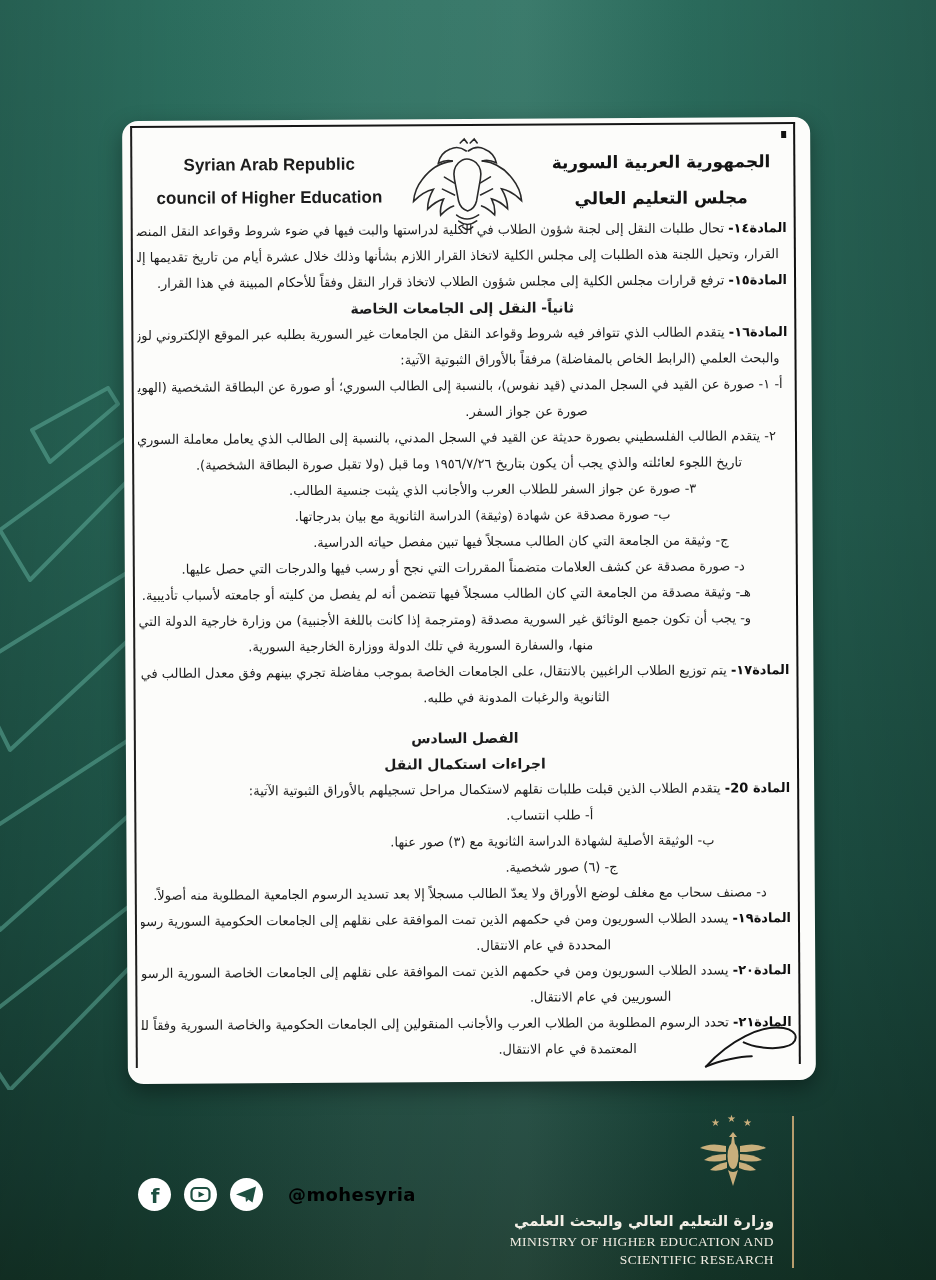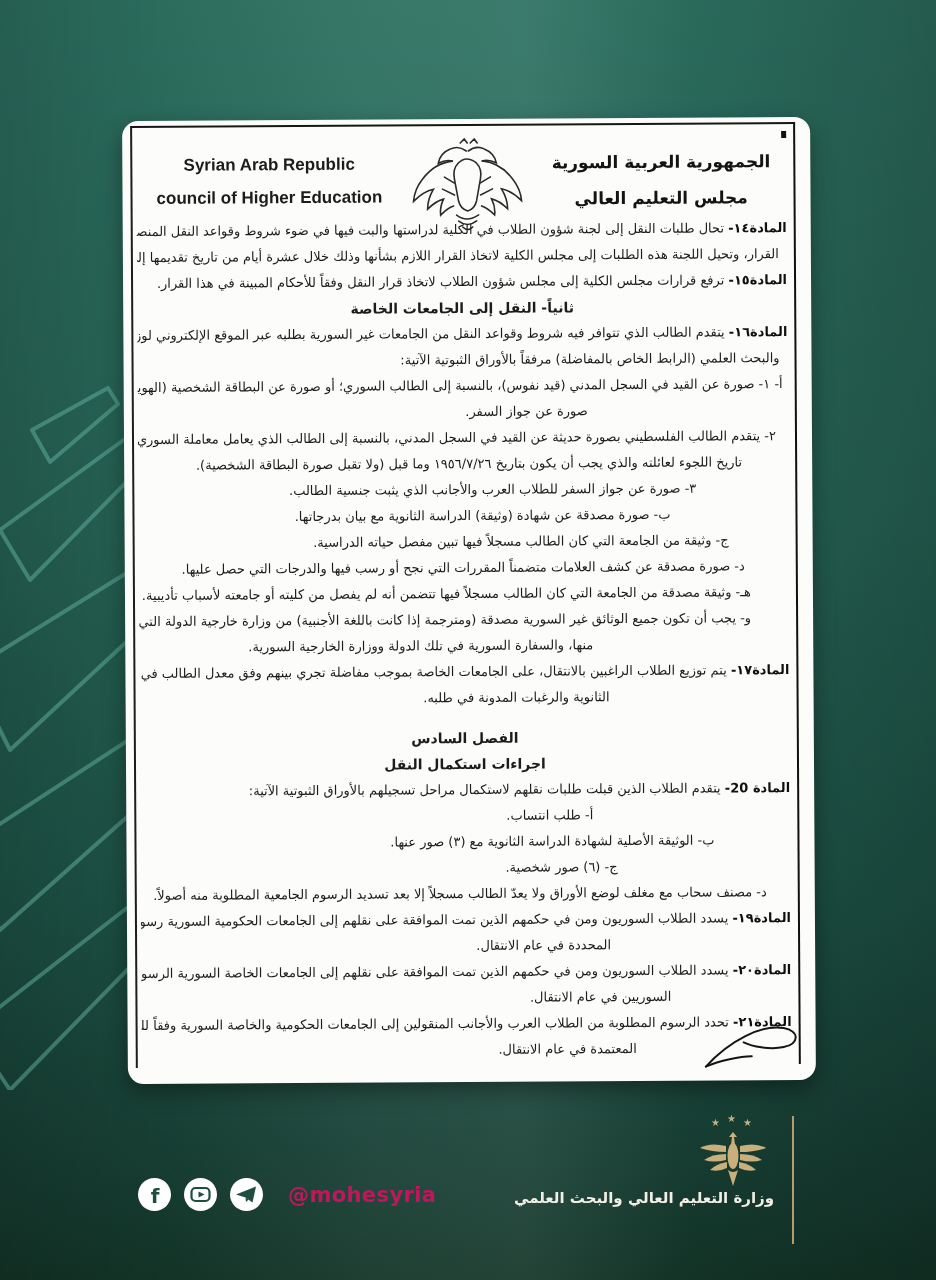--- a/index.html
+++ b/index.html
@@ -29,29 +29,29 @@
   .doc-line{white-space:nowrap;overflow:hidden;text-align:right;direction:rtl;
     font-size:13px;line-height:26px;color:#1c1c1c;}
   .doc-line .lbl{font-weight:700;color:#101010;}
   .doc-line.center{text-align:center;font-weight:700;font-size:14px;padding-right:0 !important;}
   .signature{position:absolute;right:-4px;bottom:2px;}
   .signature path{fill:none;stroke:#151515;stroke-width:2;stroke-linecap:round;}
 
   
   .social-row{position:absolute;left:138px;top:1178px;display:flex;align-items:center;gap:13px;}
   .social-circle{width:33px;height:33px;border-radius:50%;background:#fff;display:flex;align-items:center;justify-content:center;}
-  .social-handle{color:#be185d;font-size:21px;font-weight:600;letter-spacing:.4px;margin-left:12px;font-family:"DejaVu Sans",sans-serif;}
+  .social-handle{color:#000000;font-size:18px;font-weight:600;letter-spacing:.4px;margin-left:12px;font-family:"DejaVu Sans",sans-serif;}
 
   .ministry{position:absolute;right:142px;top:1116px;display:flex;flex-direction:column;align-items:flex-end;
     border-right:2px solid #b79d6e;padding-right:18px;min-height:128px;}
   .stars{display:flex;gap:7px;align-items:flex-end;margin-right:22px;height:12px;}
   .stars span{color:#c9af7c;font-size:10px;line-height:10px;}
   .stars span:nth-child(2){transform:translateY(-4px);}
   .min-eagle{margin:2px 6px 0 0;}
-  .min-ar{direction:rtl;color:#f3efe6;font-size:15px;font-weight:700;letter-spacing:1px;margin-top:1px;}
+  .min-ar{direction:rtl;color:#f3efe6;font-size:15px;font-weight:700;letter-spacing:1px;margin-top:24px;}
   .min-en{color:#f0ece2;font-size:13.5px;line-height:17.5px;text-align:right;font-family:"Liberation Serif",serif;letter-spacing:.4px;margin-top:3px;}
 </style>
 </head>
 <body>
 
 <div class="bg-band"></div>
 
 <svg class="bg-decor" width="300" height="720" viewBox="0 0 300 720">
   <path d="M42 60 L118 18 L128 34 L60 92 Z"></path>
   <path d="M10 160 L150 58 L168 80 L40 210 Z"></path>
@@ -160,13 +160,17 @@
       <path d="M28 16 Q12 12 2 18 Q14 22 28 22 Z"></path>
       <path d="M42 16 Q58 12 68 18 Q56 22 42 22 Z"></path>
       <path d="M28 24 Q14 24 6 30 Q16 33 28 30 Z"></path>
       <path d="M42 24 Q56 24 64 30 Q54 33 42 30 Z"></path>
       <path d="M29 32 Q18 34 12 40 Q21 42 29 38 Z"></path>
       <path d="M41 32 Q52 34 58 40 Q49 42 41 38 Z"></path>
       <path d="M30 40 L35 56 L40 40 Q35 44 30 40 Z"></path>
     </g>
   </svg>
   <div class="min-ar">وزارة التعليم العالي والبحث العلمي</div>
+  <div class="min-en">
+    <div>MINISTRY OF HIGHER EDUCATION AND</div>
+    <div>SCIENTIFIC RESEARCH</div>
+  </div>
 </div>
 
 </body></html>

